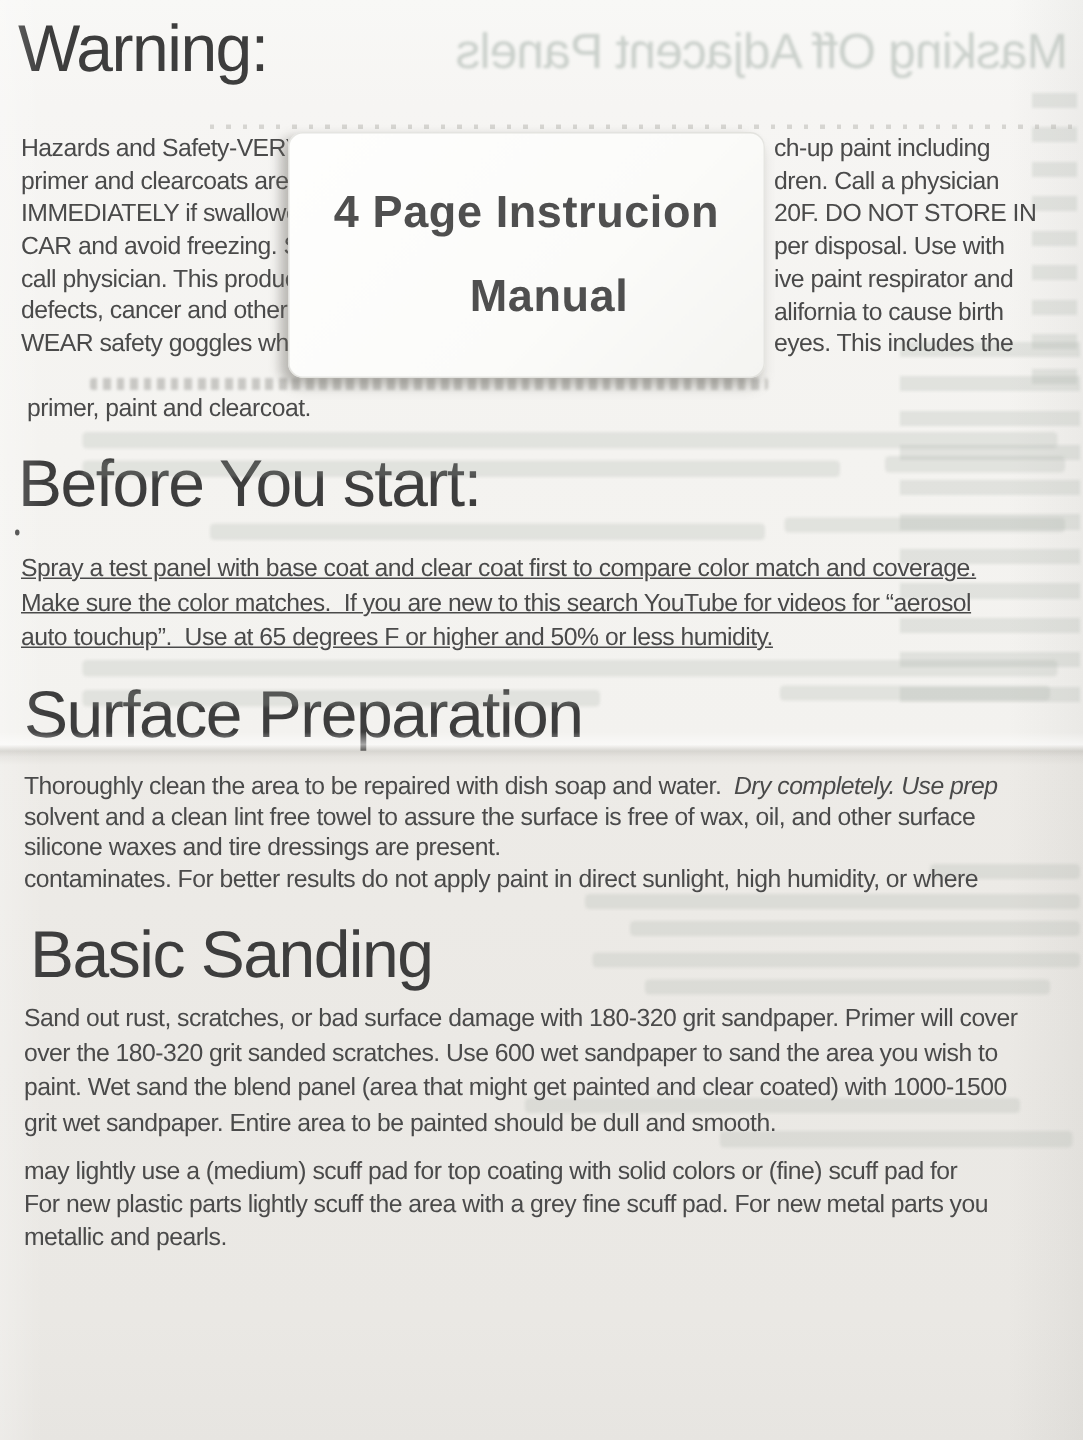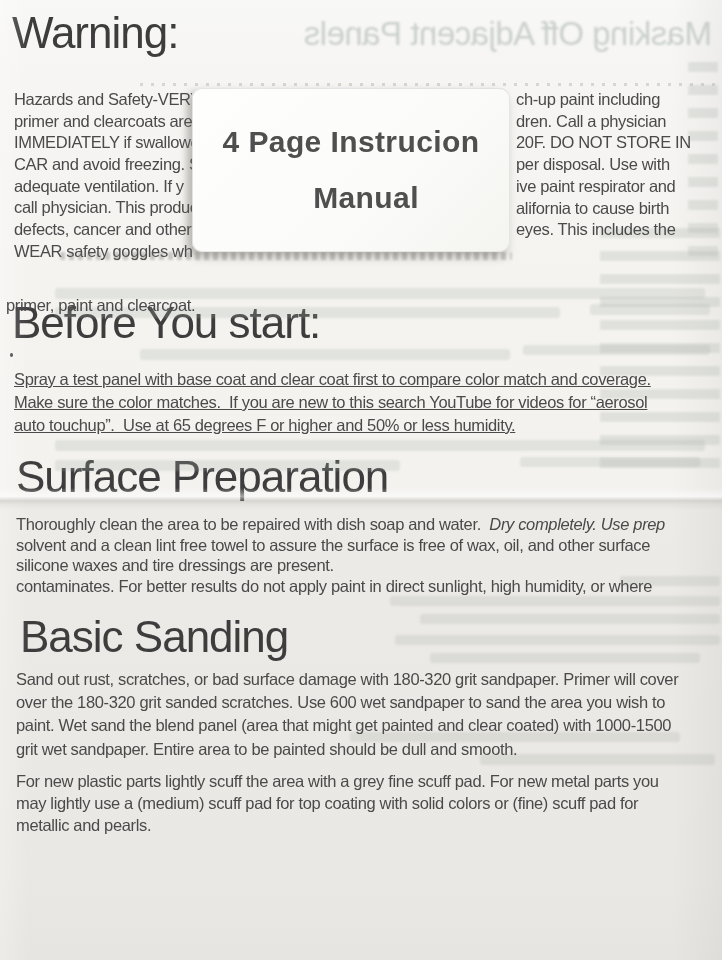--- a/index.html
+++ b/index.html
@@ -22,21 +22,21 @@
   .abs{position:absolute;}
   h1,h2{margin:0;font-weight:400;color:#3d3d3d;font-size:44px;line-height:1.12;letter-spacing:-1px;}
   .body-txt{font-size:16.5px;letter-spacing:-0.35px;color:#4a4a4a;}
   .line{white-space:pre;}
   .it{font-style:italic;}
 
   
   .warn-left{left:14px;top:89px;width:178px;line-height:21.7px;z-index:2;}
   .warn-left .line{height:21.7px;overflow:hidden;}
   .warn-right{left:516px;top:89px;width:206px;line-height:21.7px;z-index:2;}
-  .warn-last{left:6px;top:263px;z-index:2;margin-top:33px;}
+  .warn-last{left:18px;top:263px;z-index:2;}
 
   
   .sticker{
     left:192px;top:88px;width:316px;height:162px;z-index:6;
     background:linear-gradient(135deg,#fefefd 0%,#fbfbf9 60%,#f4f4f1 100%);
     border:1px solid rgba(210,210,204,0.55);
     border-radius:10px;
     box-shadow:-6px 3px 7px rgba(105,103,96,0.32), -1px 7px 8px rgba(105,103,96,0.20);
     text-align:center;
   }
@@ -107,21 +107,20 @@
   <div class="abs perf" style="left:140px;top:83px;width:582px;"></div>
   <div class="abs cutoff-strip" style="left:60px;top:252px;width:452px;"></div>
 
   <h1 class="abs" style="left:12px;top:8px;">Warning:</h1>
 
   <div class="abs body-txt warn-left">
     <div class="line">Hazards and Safety-VERY</div>
     <div class="line">primer and clearcoats are</div>
     <div class="line">IMMEDIATELY if swallowed</div>
     <div class="line">CAR and avoid freezing. S</div>
-    <div class="line">adequate ventilation. If y</div>
     <div class="line">call physician. This produc</div>
     <div class="line">defects, cancer and other</div>
     <div class="line">WEAR safety goggles whe</div>
   </div>
 
   <div class="abs body-txt warn-right">
     <div class="line">ch-up paint including</div>
     <div class="line">dren. Call a physician</div>
     <div class="line">20F. DO NOT STORE IN</div>
     <div class="line">per disposal. Use with</div>
@@ -154,18 +153,18 @@
   </div>
 
   <h2 class="abs" style="left:20px;top:612px;">Basic Sanding</h2>
   <div class="abs body-txt para" style="left:16px;top:668px;line-height:23.2px;">
     <div class="line">Sand out rust, scratches, or bad surface damage with 180-320 grit sandpaper. Primer will cover</div>
     <div class="line">over the 180-320 grit sanded scratches. Use 600 wet sandpaper to sand the area you wish to</div>
     <div class="line">paint. Wet sand the blend panel (area that might get painted and clear coated) with 1000-1500</div>
     <div class="line">grit wet sandpaper. Entire area to be painted should be dull and smooth.</div>
   </div>
   <div class="abs body-txt para" style="left:16px;top:770px;line-height:22px;">
+    <div class="line">may lightly use a (medium) scuff pad for top coating with solid colors or (fine) scuff pad for</div>
     <div class="line">For new plastic parts lightly scuff the area with a grey fine scuff pad. For new metal parts you</div>
-    <div class="line">may lightly use a (medium) scuff pad for top coating with solid colors or (fine) scuff pad for</div>
     <div class="line">metallic and pearls.</div>
   </div>
 
 </div>
 
 </body></html>

